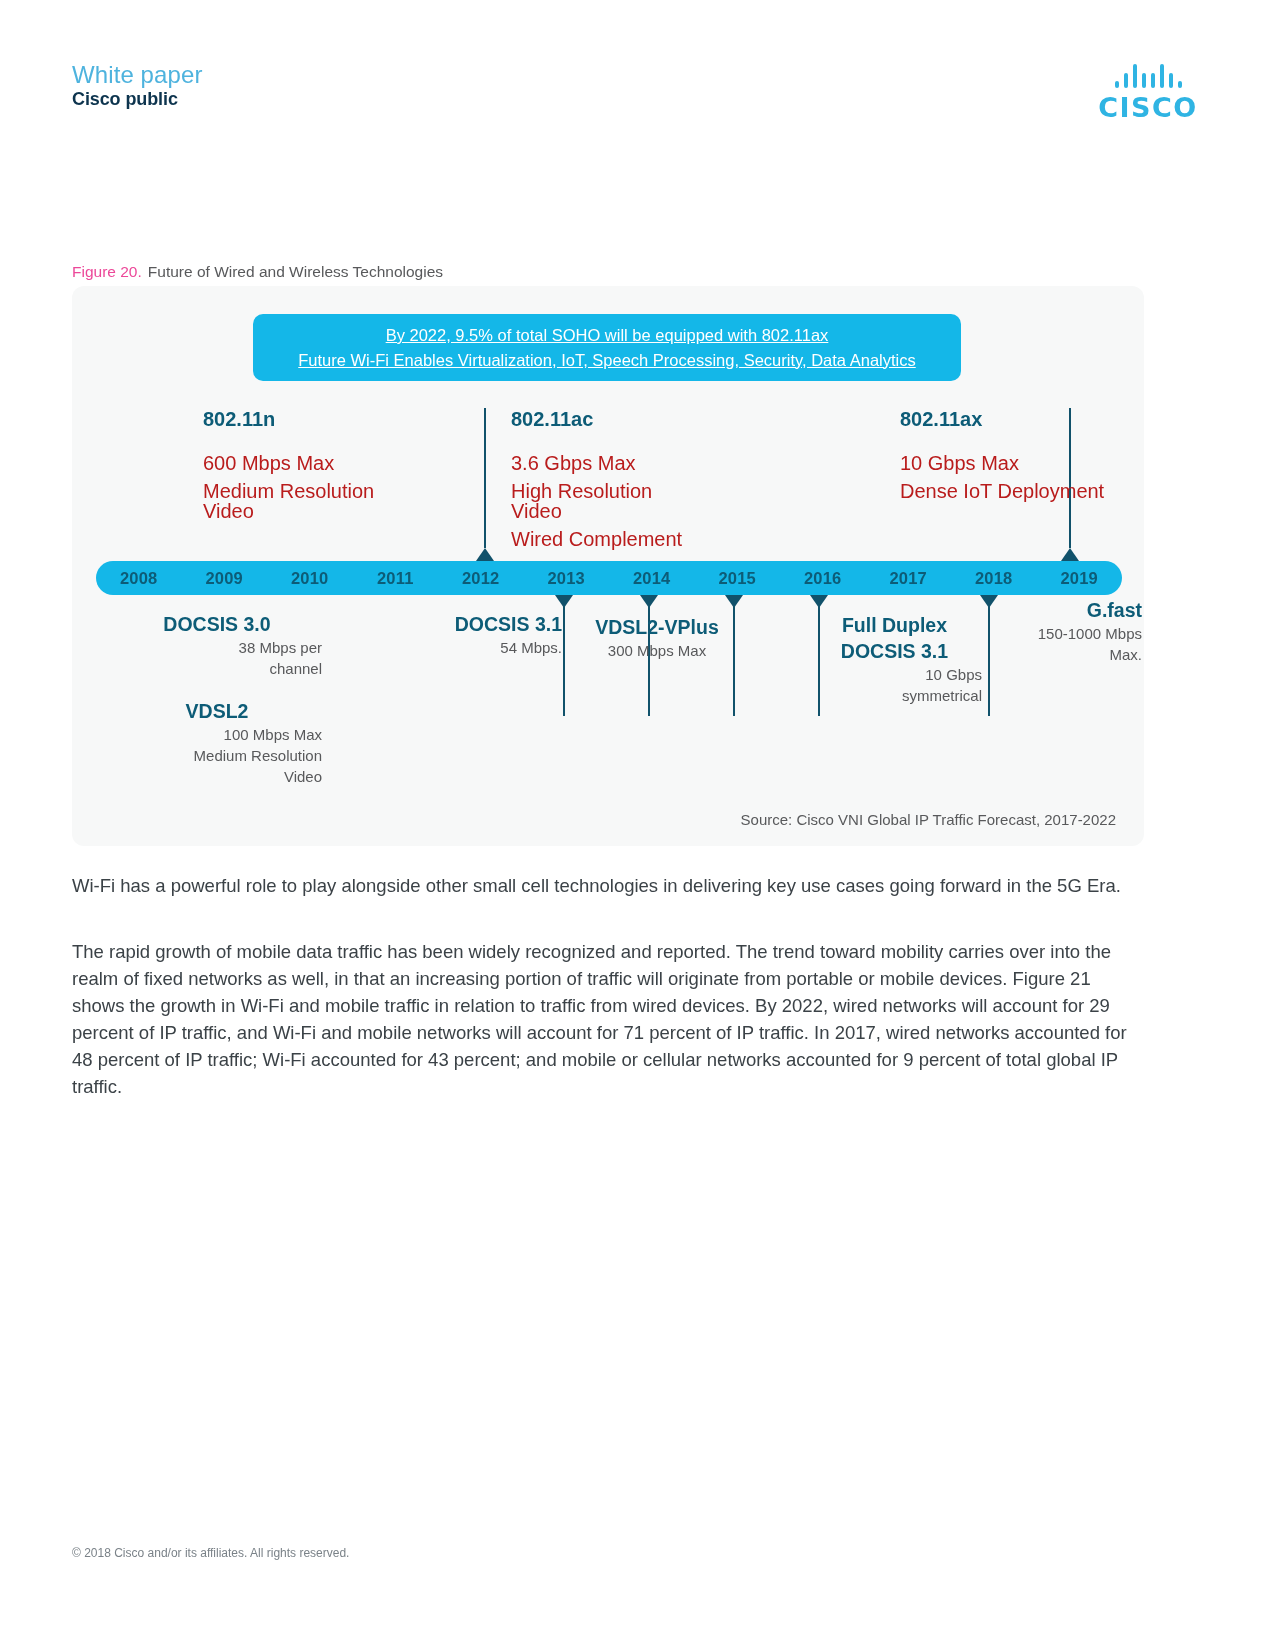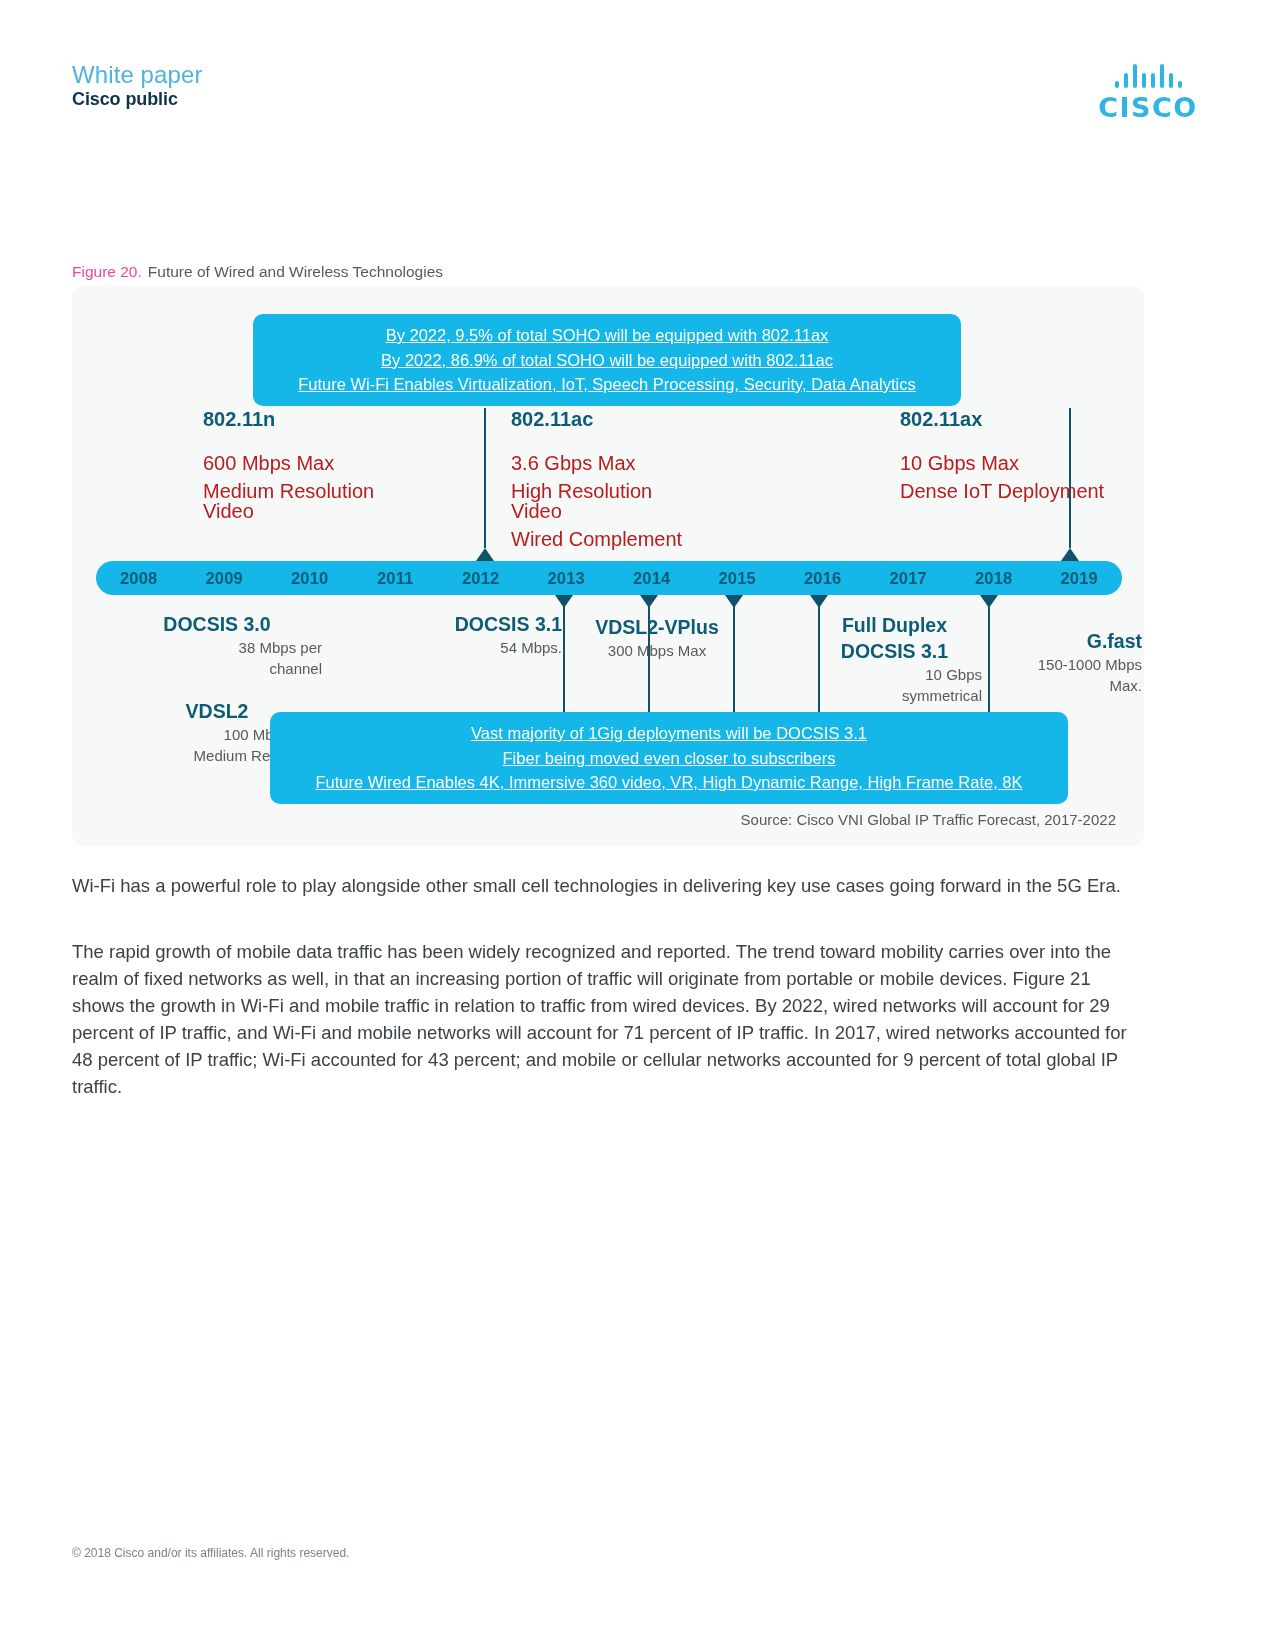--- a/index.html
+++ b/index.html
@@ -196,21 +196,21 @@
   }
 
   .low-docsis30 { left: 40px;  top: 325px; width: 210px; text-align: center; }
   .low-docsis30 .sub { text-align: right; }
   .low-vdsl2    { left: 40px;  top: 412px; width: 210px; text-align: center; }
   .low-vdsl2 .sub { text-align: right; }
   .low-docsis31 { left: 300px; top: 325px; width: 190px; text-align: right; }
   .low-vplus    { left: 505px; top: 328px; width: 160px; text-align: center; }
   .low-fd       { left: 735px; top: 326px; width: 175px; text-align: center; }
   .low-fd .sub  { text-align: right; }
-  .low-gfast    { left: 920px; top: 342px; width: 150px; text-align: right; }
+  .low-gfast    { left: 920px; top: 311px; width: 150px; text-align: right; }
 
   
   .vline.low { background: #11526b; width: 2px; }
 
   
   .source {
     position: absolute;
     right: 28px;
     bottom: 18px;
     font-size: 15px;
@@ -261,21 +261,20 @@
 </div>
 
 <div class="fig-caption">
   <b>Figure 20.</b><span class="t">Future of Wired and Wireless Technologies</span>
 </div>
 
 <div class="figure">
 
   <div class="callout callout-top">
     <div>By 2022, 9.5% of total SOHO will be equipped with 802.11ax</div>
-    <div>By 2022, 86.9% of total SOHO will be equipped with 802.11ac</div>
     <div>Future Wi-Fi Enables Virtualization, IoT, Speech Processing, Security, Data Analytics</div>
   </div>
 
   <div class="tech upper-n">
     <div class="title">802.11n</div>
     <div class="line">600 Mbps Max</div>
     <div class="line">
       <span>Medium Resolution</span><br>
       <span>Video</span>
     </div>
@@ -360,25 +359,20 @@
     <div class="line sub">10 Gbps</div>
     <div class="line sub">symmetrical</div>
   </div>
 
   <div class="lower low-gfast">
     <div class="title">G.fast</div>
     <div class="line">150-1000 Mbps</div>
     <div class="line">Max.</div>
   </div>
 
-  <div class="callout callout-bottom">
-    <div>Vast majority of 1Gig deployments will be DOCSIS 3.1</div>
-    <div>Fiber being moved even closer to subscribers</div>
-    <div>Future Wired Enables 4K, Immersive 360 video, VR, High Dynamic Range, High Frame Rate, 8K</div>
-  </div>
 
   <div class="source">Source: Cisco VNI Global IP Traffic Forecast, 2017-2022</div>
 </div>
 
 <p class="body-text para1" style="margin:0;">Wi-Fi has a powerful role to play alongside other small cell technologies in delivering key use cases going forward in the 5G Era.</p>
 <p class="body-text para2" style="margin:0;">The rapid growth of mobile data traffic has been widely recognized and reported. The trend toward mobility carries over into the realm of fixed networks as well, in that an increasing portion of traffic will originate from portable or mobile devices. Figure 21 shows the growth in Wi-Fi and mobile traffic in relation to traffic from wired devices. By 2022, wired networks will account for 29 percent of IP traffic, and Wi-Fi and mobile networks will account for 71 percent of IP traffic. In 2017, wired networks accounted for 48 percent of IP traffic; Wi-Fi accounted for 43 percent; and mobile or cellular networks accounted for 9 percent of total global IP traffic.</p>
 
 <div class="footer">© 2018 Cisco and/or its affiliates. All rights reserved.</div>
 
 </body></html>

